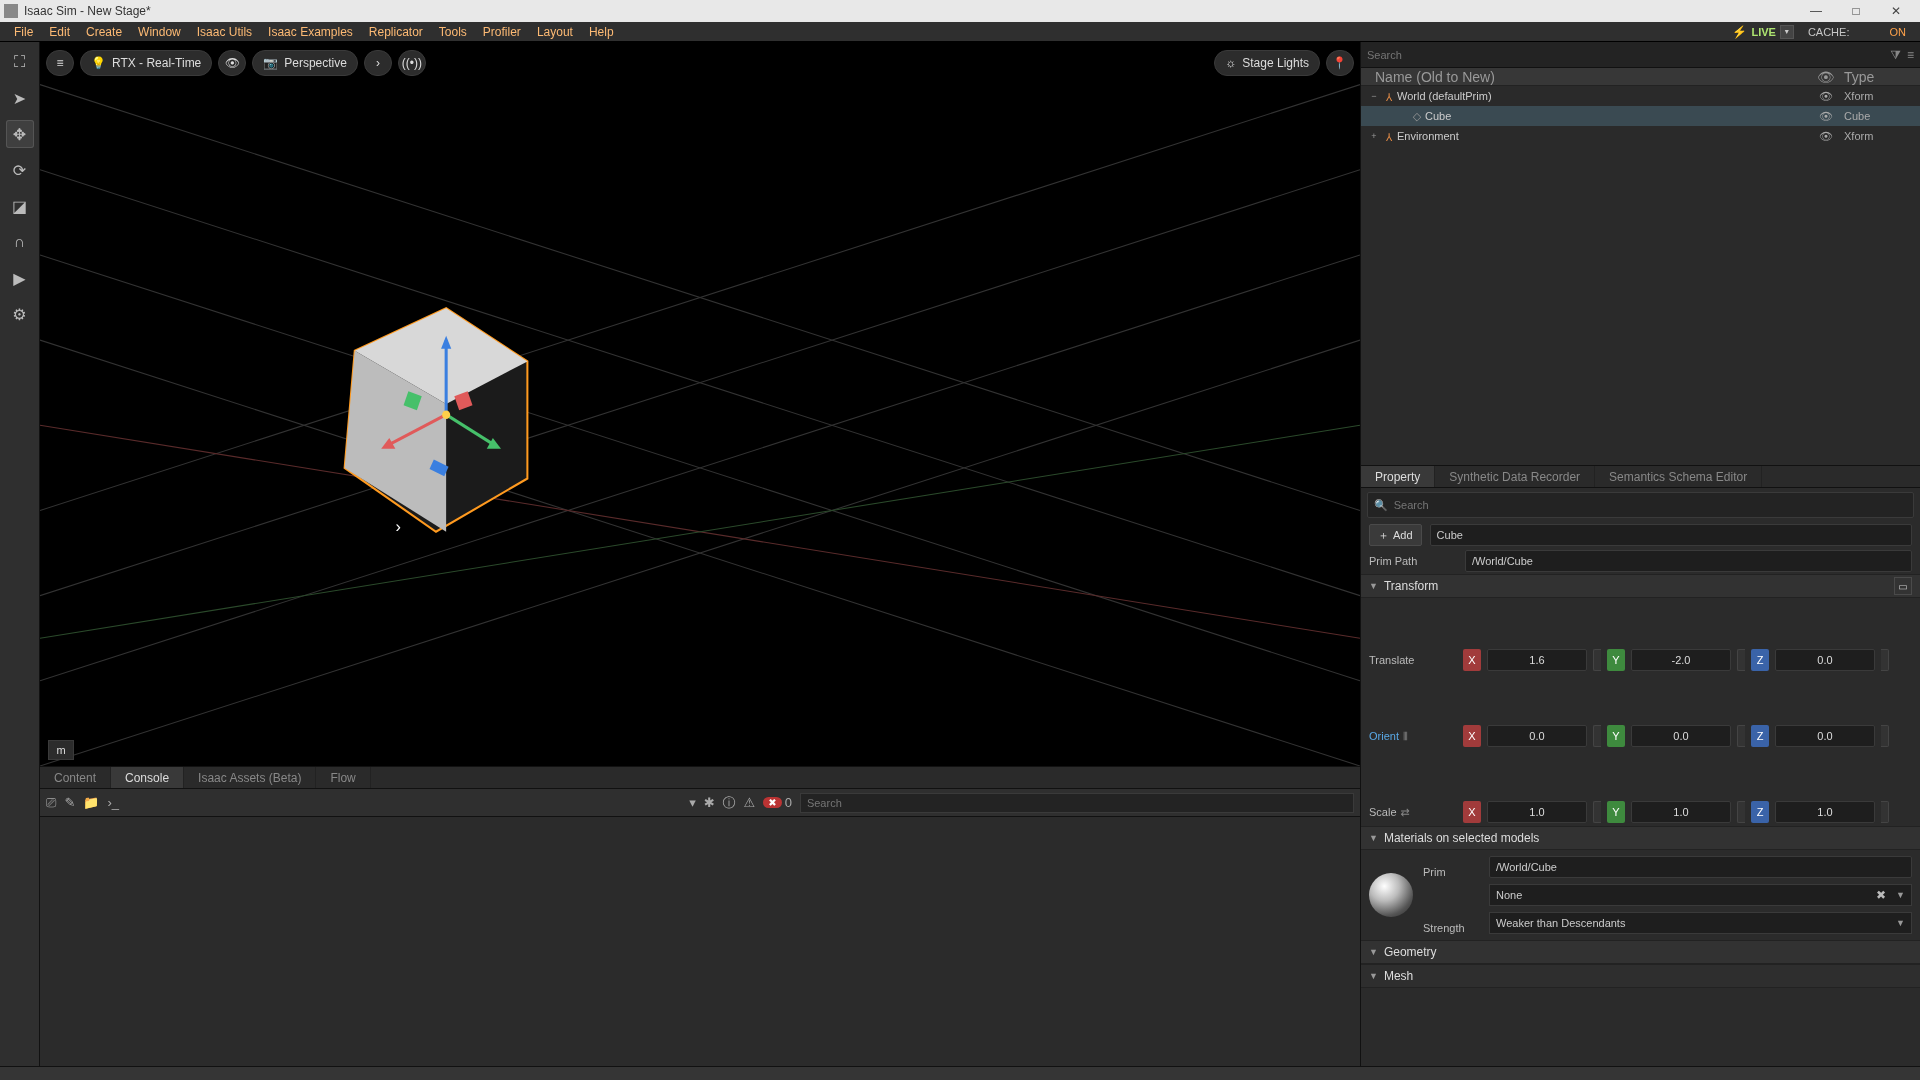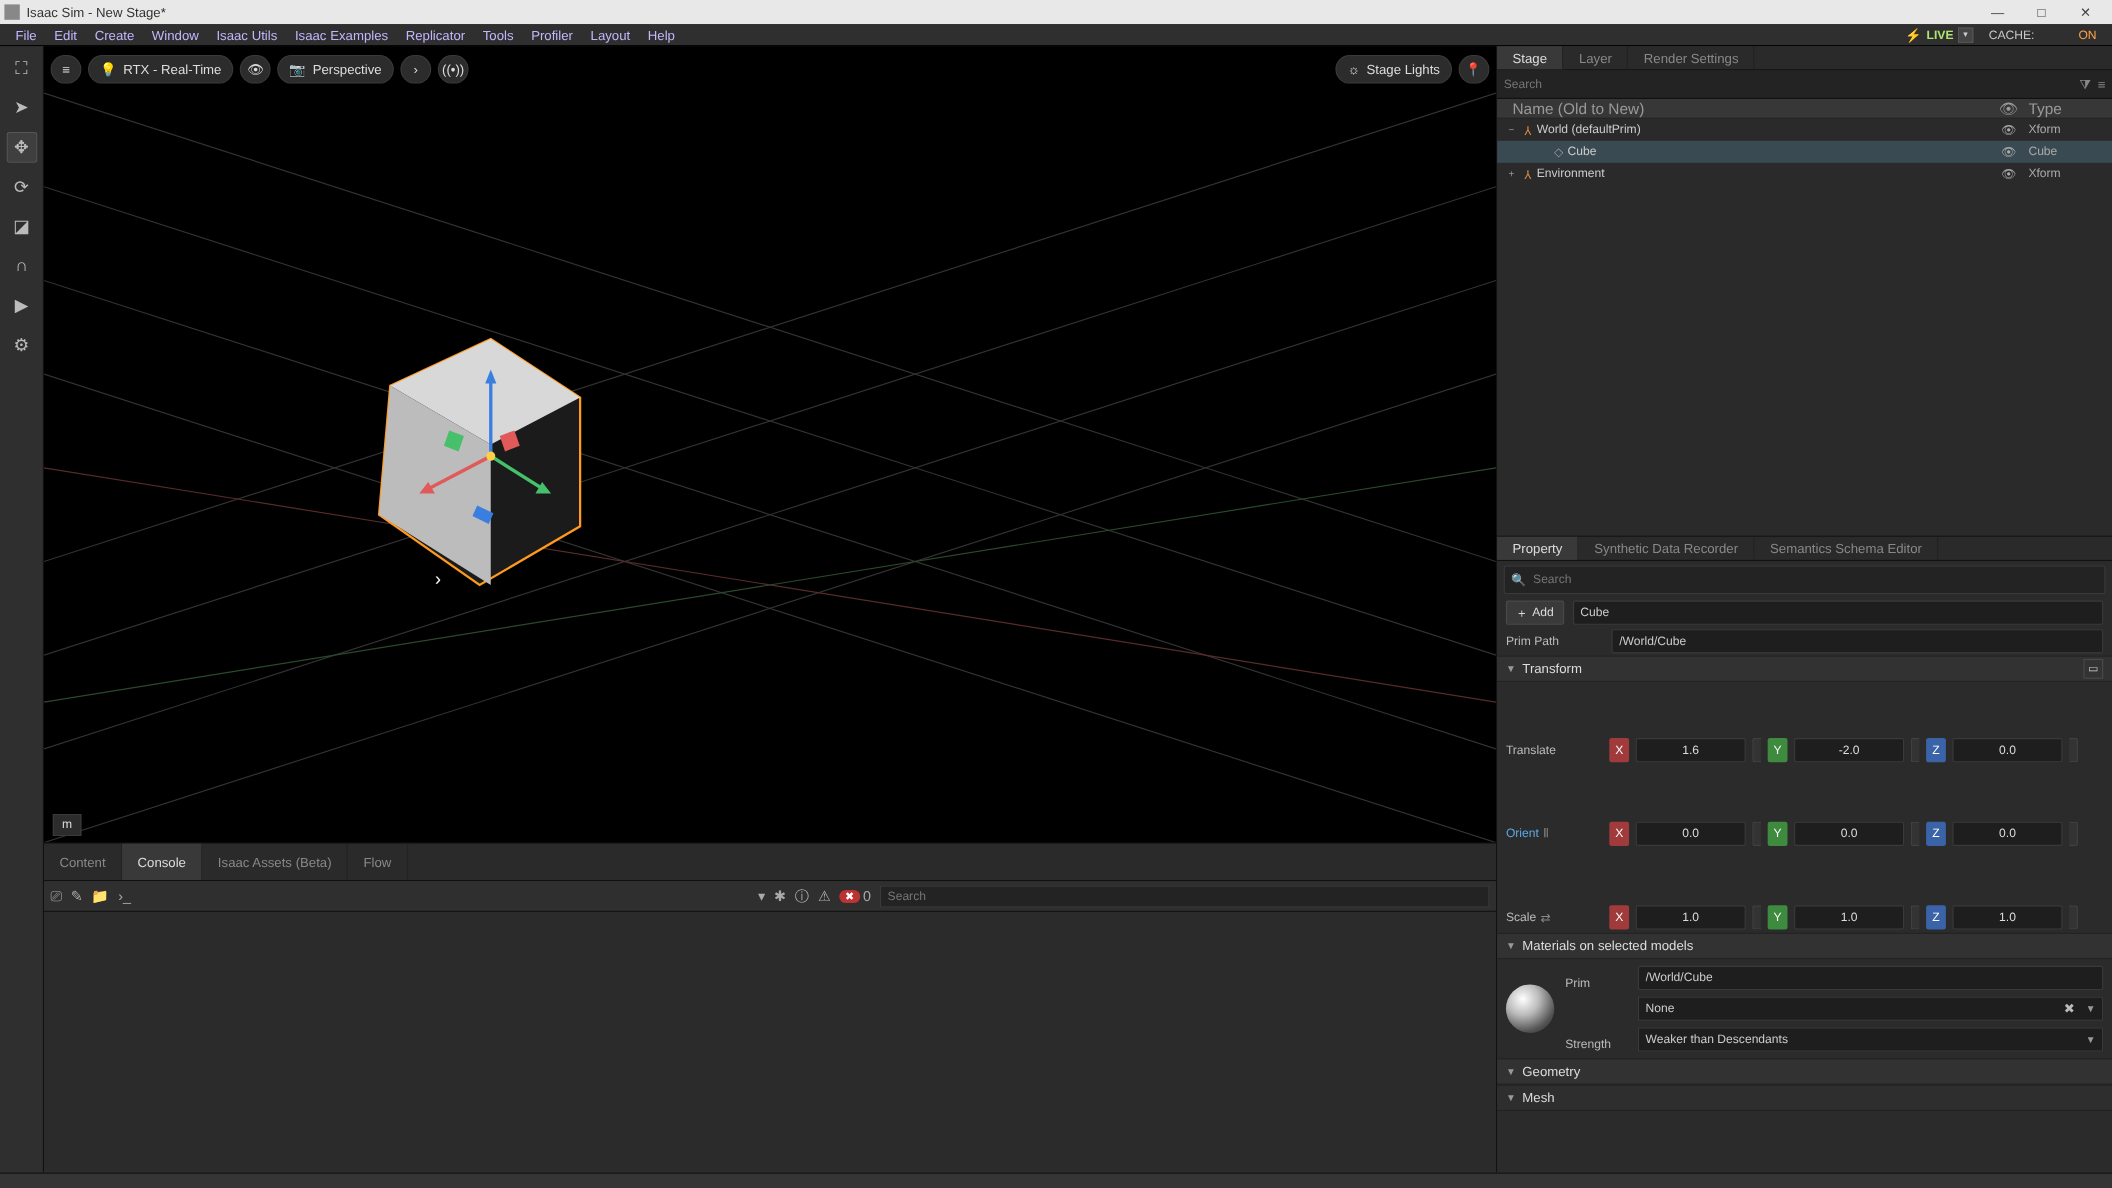--- a/index.html
+++ b/index.html
@@ -2,21 +2,21 @@
 <html><head>
 <meta charset="utf-8">
 <style>
 * { margin: 0; padding: 0; box-sizing: border-box; font-family: "Segoe UI", Arial, sans-serif; }
 body { background: #1f1f1f; color: #b0b0b0; font-size: 11px; width: 1920px; height: 1080px; overflow: hidden; display: flex; flex-direction: column; }
 .titlebar { height: 22px; background: #e8e8e8; display: flex; align-items: center; padding: 0 4px; color: #333; font-size: 12px; }
 .titlebar .icon { width:14px; height:14px; background:#888; margin-right:6px; }
 .titlebar .spacer { flex: 1; }
 .titlebar .winbtn { width: 40px; text-align: center; font-size: 12px; color: #444; cursor: default; }
 .menubar { height: 20px; background: #2f2f2f; display: flex; align-items: center; padding: 0 6px; gap: 0; border-bottom: 1px solid #000; }
-.menubar .mitem { padding: 2px 8px; color: #c4b5fd; font-size: 12px; }
+.menubar .mitem { padding: 2px 8px; color: #fdba74; font-size: 12px; }
 .menubar .mspacer { flex: 1; }
 .livebox { display:flex; align-items:center; gap:4px; padding:0 6px; }
 .livebox .bolt { color:#ffb300; font-size:12px; }
 .livebox .live { color:#aee571; font-size:11px; font-weight:600; }
 .livebox .down { width:14px;height:14px;background:#444;display:inline-flex;align-items:center;justify-content:center;font-size:8px;color:#ccc;border:1px solid #555;}
 .cachebox { padding:0 8px; color:#c7c7c7; font-size:11px; }
 .cachebox .on { color:#ffa24a;padding-left:37px; }
 
 .content { flex:1; display:flex; min-height:0; }
 .bottombar { height:14px; background:#353535; border-top:1px solid #111;}
@@ -38,21 +38,21 @@
 .chip.icon { padding:0; width:28px; justify-content:center; }
 .vp-spacer{flex:1;}
 .unitbox { position:absolute; left:8px; bottom:6px; width:26px; height:20px; background:#2c2c2c; color:#ddd; font-size:11px; display:flex; align-items:center; justify-content:center; border:1px solid #3a3a3a;}
 
 
 .vpcanvas { position:absolute; inset:0; }
 .vpcanvas svg { width:100%; height:100%; }
 
 
 .dock { height:300px; display:flex; flex-direction:column; border-top:1px solid #111; background:#2b2b2b; }
-.docktabs { height:34px; display:flex; background:#2a2a2a; border-bottom:1px solid #111; }
+.docktabs { height:22px; display:flex; background:#2a2a2a; border-bottom:1px solid #111; }
 .dtab { padding:0 14px; display:flex; align-items:center; color:#888; font-size:12px; border-right:1px solid #222; }
 .dtab.active { background:#393939; color:#ddd; }
 .consoletools { height:28px; display:flex; align-items:center; background:#2f2f2f; border-bottom:1px solid #111; padding:0 6px; gap:8px; }
 .csmicons { display:flex; gap:8px; align-items:center; color:#aaa; }
 .csmicons span { font-size:13px; }
 .consoletools .flex { flex:1; }
 .err { display:inline-flex; align-items:center; gap:3px; }
 .err .badge { background:#b33; color:#fff; border-radius:7px; padding:0 5px; font-size:10px; }
 .search { flex:1; max-width:100%; }
 .search input { width:100%; height:20px; background:#232323; border:1px solid #3a3a3a; color:#ccc; padding:0 6px; font-size:11px; }
@@ -255,25 +255,20 @@
         </div>
         <div class="search">
           <input placeholder="Search" style="">
         </div>
       </div>
       <div class="consolebody"></div>
     </div>
   </div>
 
   <div class="rightcol">
-    <div class="rtabs">
-      <div class="rtab active">Stage</div>
-      <div class="rtab">Layer</div>
-      <div class="rtab">Render Settings</div>
-    </div>
     <div class="stagesearch">
       <input placeholder="Search" style="">
       <span class="sicon">⧩</span>
       <span class="sicon">≡</span>
     </div>
     <div class="stagehdr">
       <div class="cname">Name (Old to New)</div>
       <div class="cvis">👁</div>
       <div class="ctype">Type</div>
     </div>

